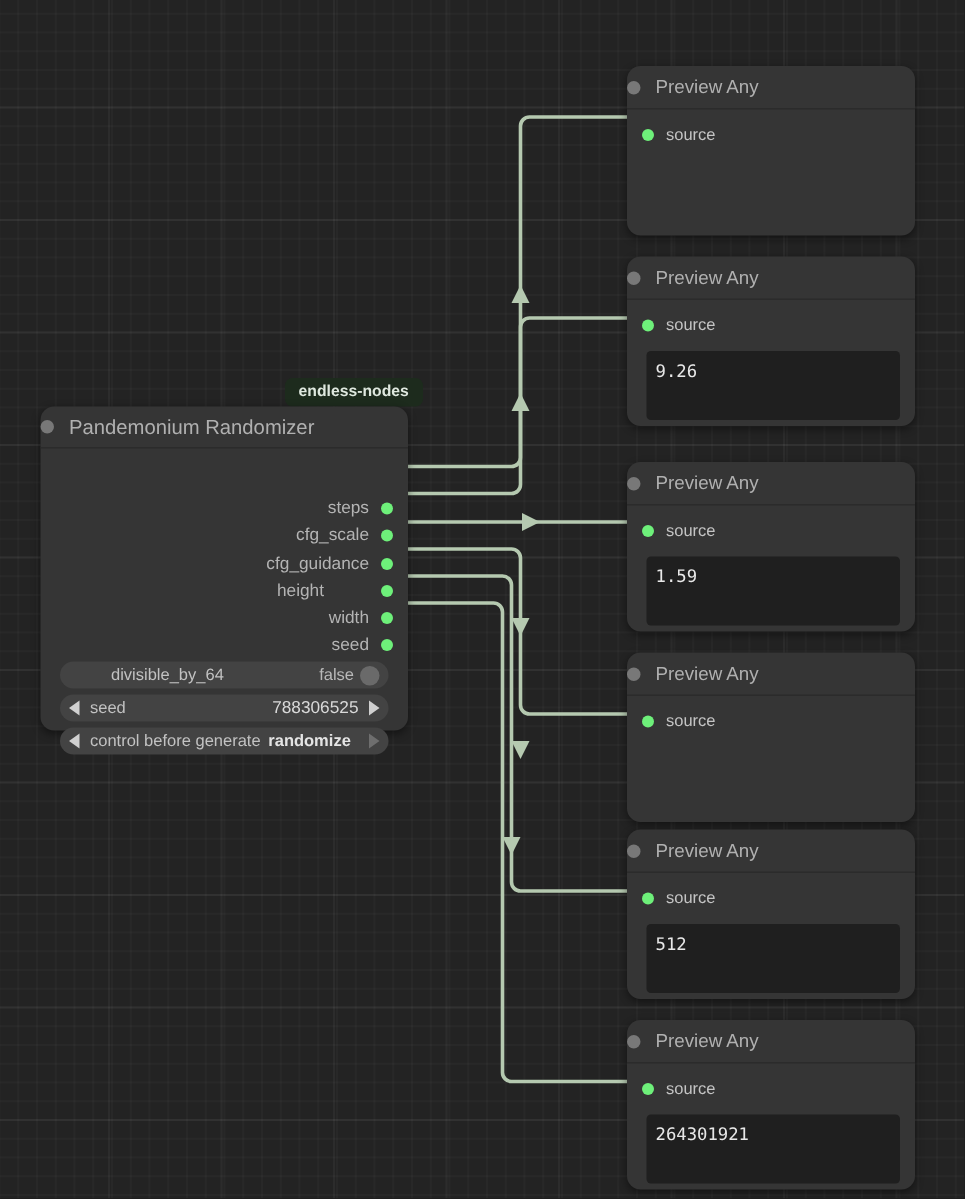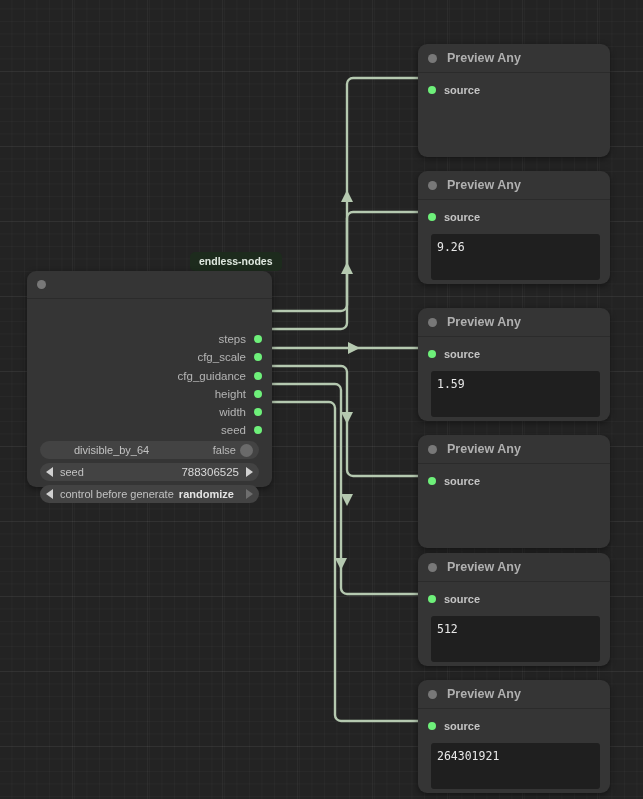--- a/index.html
+++ b/index.html
@@ -36,24 +36,22 @@
     position: absolute;
     background: #353535;
     border-radius: 9px;
     box-shadow: 0 2px 6px rgba(0,0,0,0.45);
     box-sizing: border-box;
   }
   .node-header {
     height: 27px;
     display: flex;
     align-items: center;
-    padding-left: 10px;
     color: #b0b0b0;
     font-size: 13px;
-    font-weight: bold;
   }
   .node-dot {
     width: 9px; height: 9px;
     border-radius: 50%;
     background: #787878;
     margin-right: 10px;
     flex: 0 0 auto;
   }
   .node-title { white-space: nowrap; }
 
@@ -157,21 +155,21 @@
     display: flex;
     align-items: center;
     height: 22px;
     padding-left: 10px;
     padding-top: 6px;
   }
   .in-label {
     color: #c4c4c4;
     font-size: 11px;
     margin-left: 8px;
-    font-weight: bold;
+    font-weight: normal;
   }
   .textbox {
     margin: 6px 10px 0 13px;
     height: 46px;
     background: #1f1f1f;
     border-radius: 3px;
     color: #e8e8e8;
     font-family: "DejaVu Sans Mono", monospace;
     font-size: 11.5px;
     padding: 6px 0 0 6px;
@@ -211,36 +209,37 @@
       <polygon points="347,506 341,494 353,494"></polygon>
       <polygon points="341,570 335,558 347,558"></polygon>
     </g>
   </svg>
 
   <div class="badge" style="left:190px; top:252px;">endless-nodes</div>
 
   <div class="node" id="randomizer">
     <div class="node-header">
       <span class="node-dot"></span>
+      <span class="node-title">Pandemonium Randomizer</span>
     </div>
     <div class="node-body">
 
       <div class="out-row" style="top:33px;">
         <span class="out-label">steps</span>
         <span class="slot-dot"></span>
       </div>
       <div class="out-row" style="top:51px;">
         <span class="out-label">cfg_scale</span>
         <span class="slot-dot"></span>
       </div>
       <div class="out-row" style="top:70px;">
         <span class="out-label">cfg_guidance</span>
         <span class="slot-dot"></span>
       </div>
-      <div class="out-row" style="top:88px;">
+      <div class="out-row" style="top:88px;gap:30px;">
         <span class="out-label">height</span>
         <span class="slot-dot"></span>
       </div>
       <div class="out-row" style="top:106px;">
         <span class="out-label">width</span>
         <span class="slot-dot"></span>
       </div>
       <div class="out-row" style="top:124px;">
         <span class="out-label">seed</span>
         <span class="slot-dot"></span>

